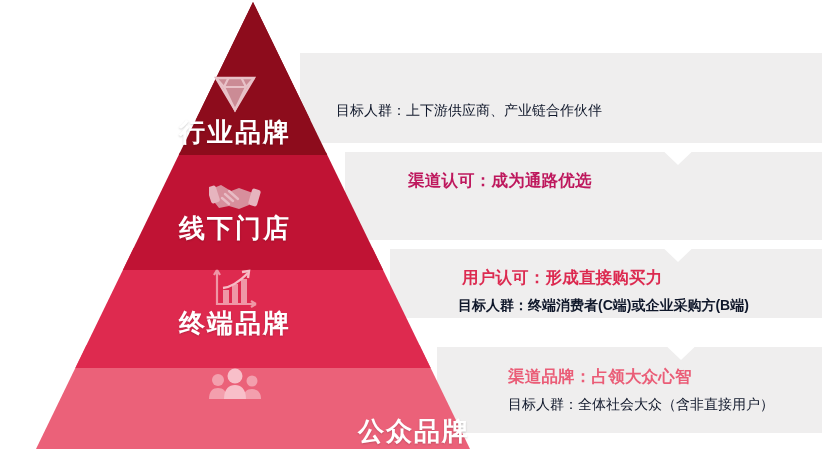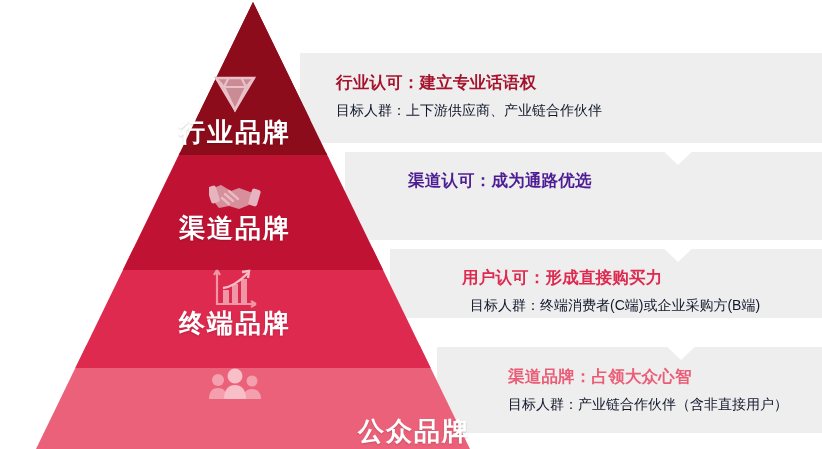--- a/index.html
+++ b/index.html
@@ -101,48 +101,47 @@
   .tier-icon svg { display: block; }
 </style>
 </head>
 <body>
 
 <div id="stage">
 
   <div class="panels">
 
     <div class="panel" style="left:300px; top:53px; width:522px; height:90px;">
-      <div class="ptitle" style="left:36px; top:21px; color:#a4122b;">行业认可：建立专业话语权</div>
       <div class="psub" style="left:36px; top:50px;">目标人群：上下游供应商、产业链合作伙伴</div>
     </div>
 
     <div class="sep" style="left:300px; top:143px; width:522px;">
       <div class="notch" style="left:355px;"></div>
     </div>
 
     <div class="panel" style="left:345px; top:152px; width:477px; height:88px;">
-      <div class="ptitle" style="left:63px; top:20px; color:#4c1d95;">渠道认可：成为通路优选</div>
+      <div class="ptitle" style="left:63px; top:20px; color:#be185d;">渠道认可：成为通路优选</div>
     </div>
 
     <div class="sep" style="left:345px; top:240px; width:477px;">
       <div class="notch" style="left:310px;"></div>
     </div>
 
     <div class="panel" style="left:390px; top:249px; width:432px; height:69px;">
       <div class="ptitle" style="left:72px; top:20px; color:#dc2a50;">用户认可：形成直接购买力</div>
-      <div class="psub" style="left:80px; top:49px;">目标人群：终端消费者(C端)或企业采购方(B端)</div>
+      <div class="psub" style="left:68px; top:49px;font-weight:bold;">目标人群：终端消费者(C端)或企业采购方(B端)</div>
     </div>
 
     <div class="sep" style="left:390px; top:338px; width:432px;">
       <div class="notch" style="left:268px;"></div>
     </div>
 
     <div class="panel" style="left:437px; top:347px; width:385px; height:86px;">
       <div class="ptitle" style="left:71px; top:21px; color:#ea5d77;">渠道品牌：占领大众心智</div>
-      <div class="psub" style="left:71px; top:50px;">目标人群：产业链合作伙伴（含非直接用户）</div>
+      <div class="psub" style="left:71px; top:50px;">目标人群：全体社会大众（含非直接用户）</div>
     </div>
 
   </div>
 
   <div class="pyramid">
     <div class="tri-clip" style="clip-path: polygon(253px 2px, 470px 449px, 36px 449px);">
 
       <div class="tier" style="left:-40px; top:345px; width:560px; height:120px; background:#eb6179; border-radius:26px;"></div>
 
       <div class="tier" style="left:-20px; top:248px; width:520px; height:120px; background:#de2a4f; border-radius:26px;"></div>
@@ -172,21 +171,21 @@
         <g fill="#d78f9c">
           <path d="M2 9 L12 5 L22 11 L30 8 L44 13 L40 25 L30 29 L20 26 L10 28 L2 18 Z"></path>
           <path d="M13 18 L20 24" stroke="#e8bcc5" stroke-width="2.4" stroke-linecap="round"></path>
           <path d="M16 14 L24 21" stroke="#e8bcc5" stroke-width="2.4" stroke-linecap="round"></path>
           <path d="M20 11 L29 19" stroke="#e8bcc5" stroke-width="2.4" stroke-linecap="round"></path>
           <rect x="0" y="6" width="9" height="17" rx="2.4" fill="#e6b4be" transform="rotate(-18 4.5 14.5)"></rect>
           <rect x="41" y="9" width="9" height="17" rx="2.4" fill="#e6b4be" transform="rotate(16 45.5 17.5)"></rect>
         </g>
       </svg>
     </div>
-    <div class="tier-label" style="top:215px;">渠道品牌</div>
+    <div class="tier-label" style="top:215px;">线下门店</div>
 
     <div class="tier-icon" style="top:266px; height:42px;">
       <svg width="46" height="40" viewBox="0 0 46 40" fill="none">
         <g>
           <path d="M5 2 V36 H44" stroke="#ef97a6" stroke-width="2.2" fill="none"></path>
           <path d="M5 2 L2 7 M5 2 L8 7" stroke="#ef97a6" stroke-width="2.2" fill="none"></path>
           <path d="M44 36 L39 33 M44 36 L39 39" stroke="#ef97a6" stroke-width="2.2" fill="none"></path>
           <rect x="11" y="22" width="6" height="13" fill="#ef97a6"></rect>
           <rect x="20" y="16" width="6" height="19" fill="#ef97a6"></rect>
           <rect x="29" y="11" width="6" height="24" fill="#ef97a6"></rect>

